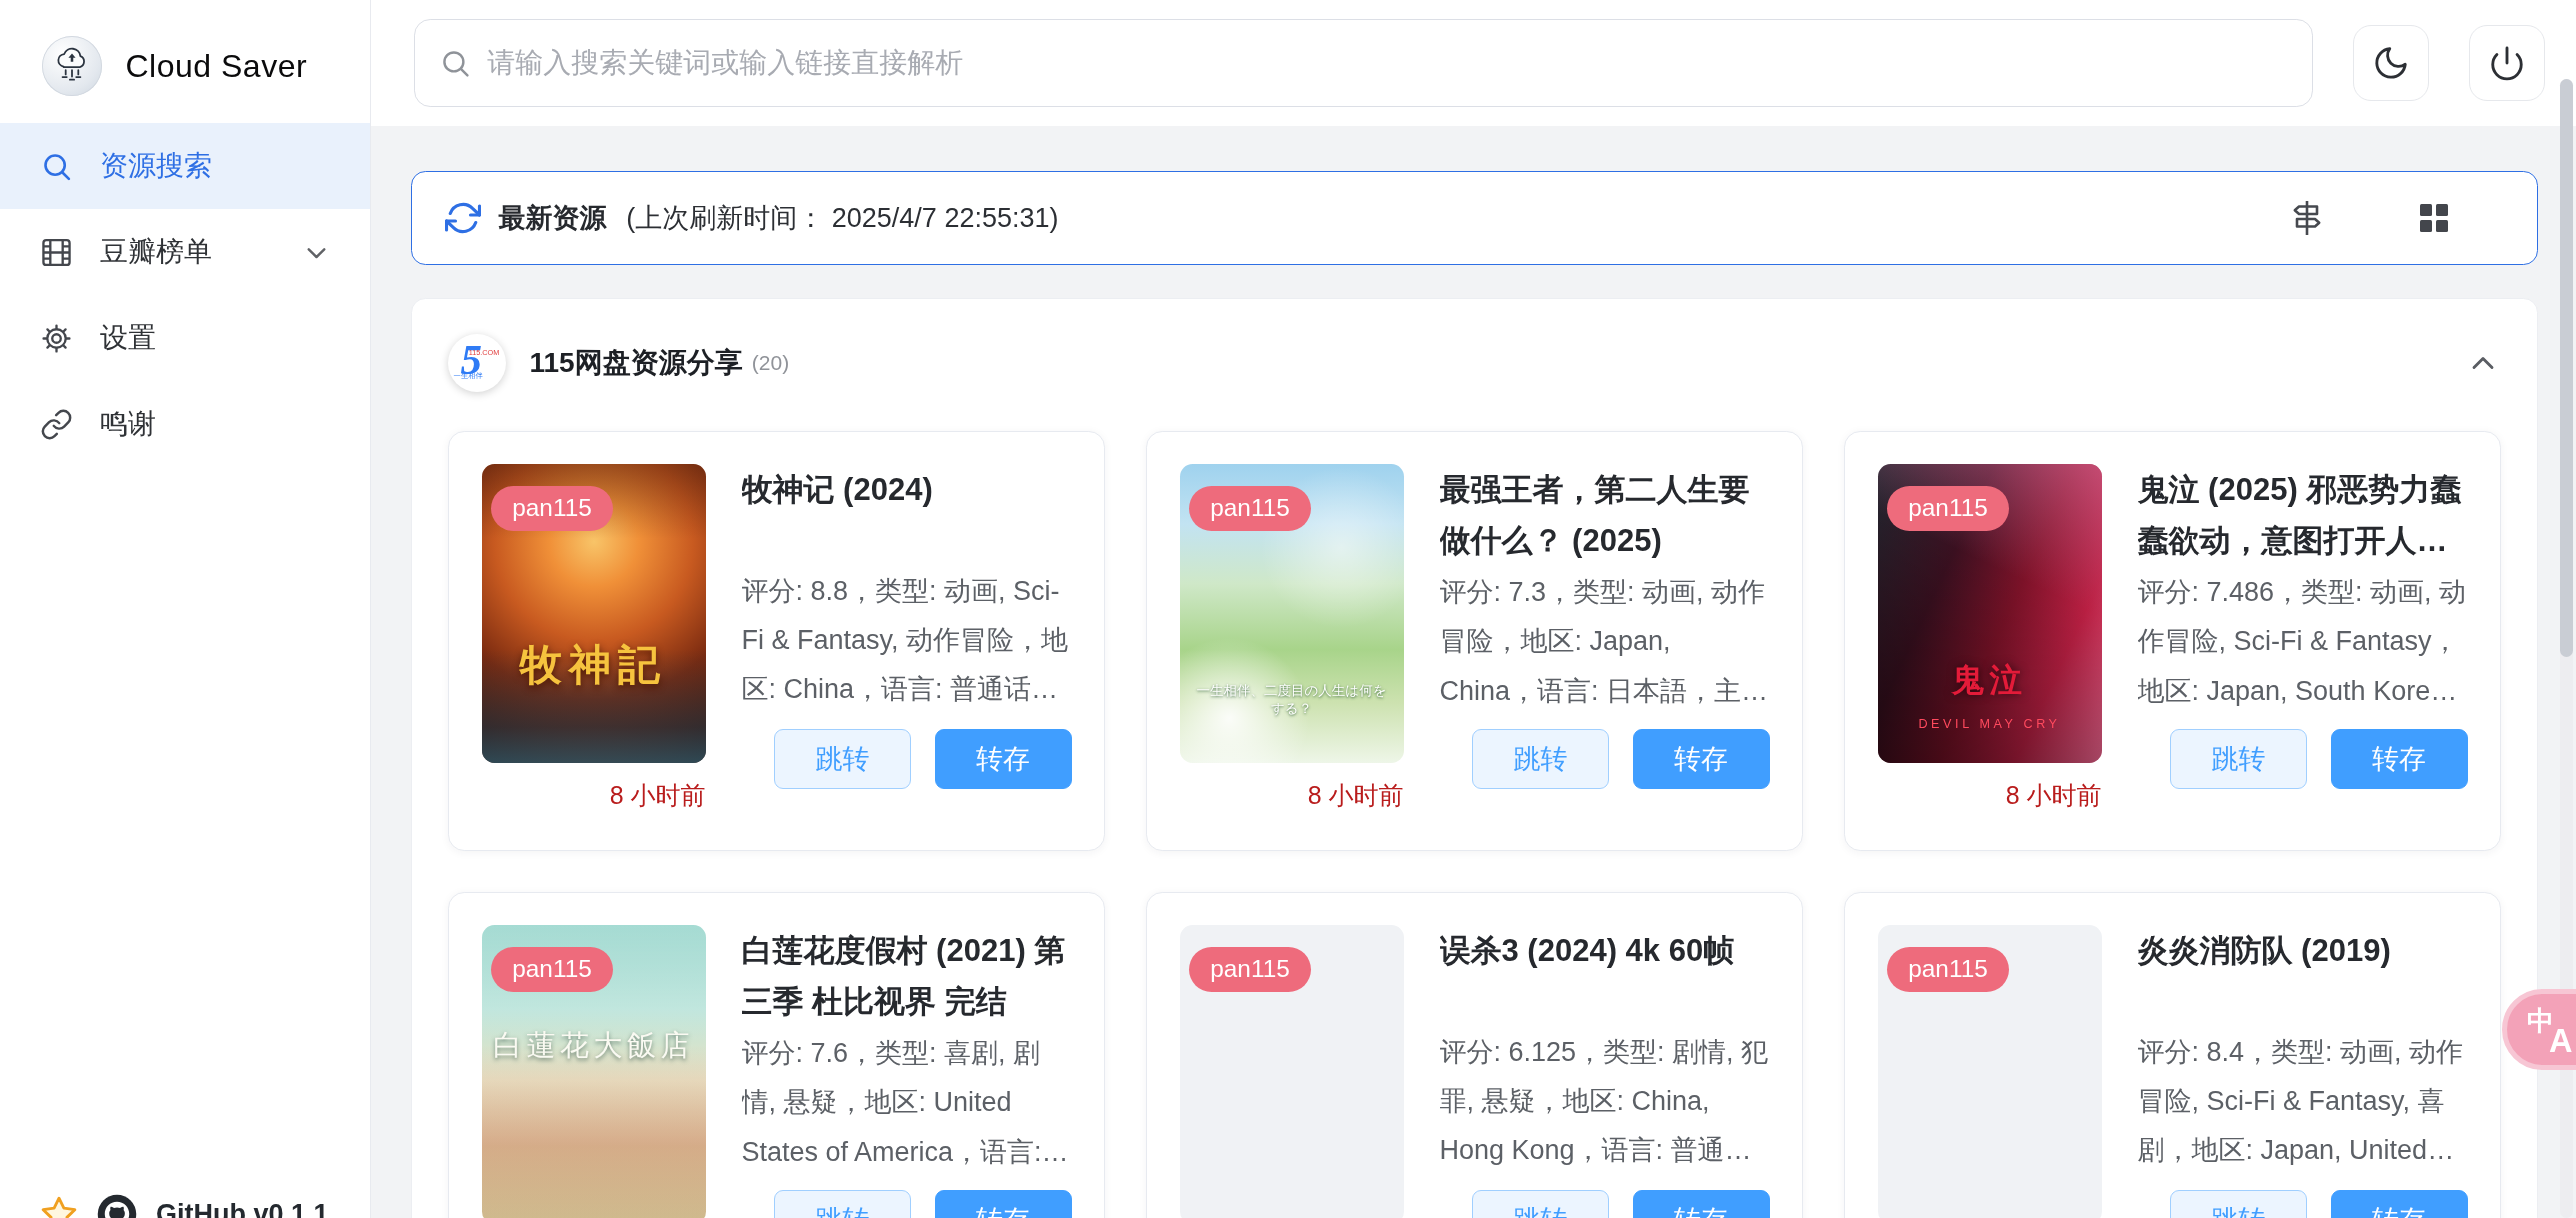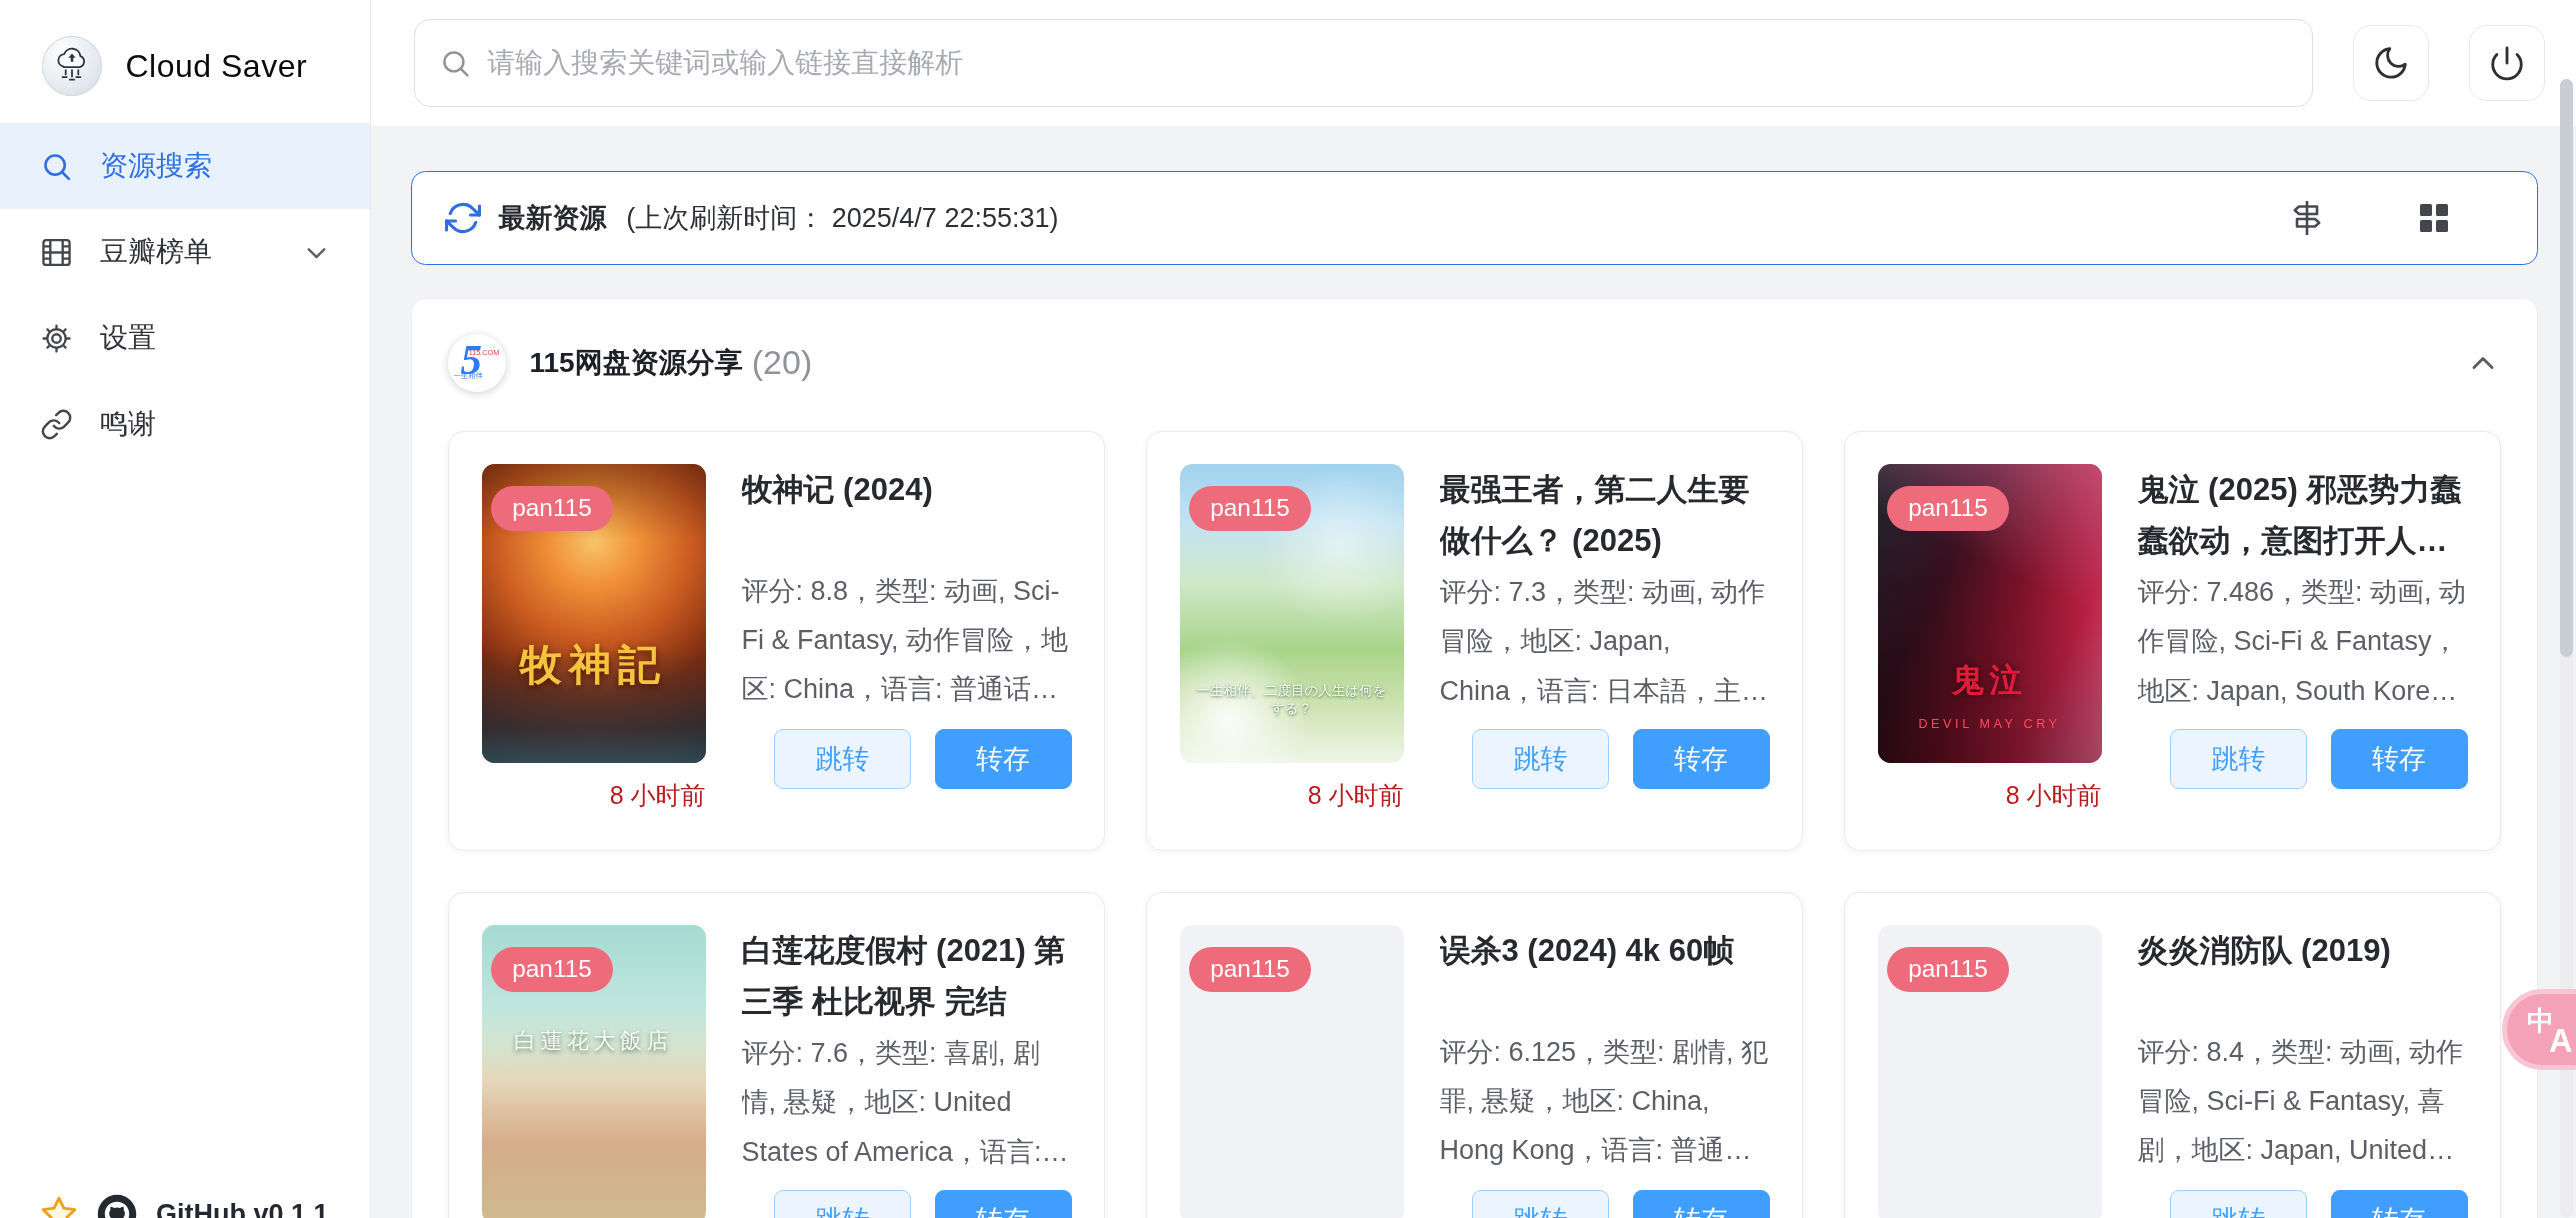--- a/index.html
+++ b/index.html
@@ -47,21 +47,21 @@
   .bar-icons .bic { width:40px; height:40px; cursor:pointer; }
   .bar-icons .bic svg { width:100%; height:100%; }
 
   .section { margin-top:32.5px; background:#fff; border:0.9px solid #eceef2; border-radius:14.4px; padding:16.2px 0 36px; height:1083px; }
   .section-header { display:flex; align-items:center; gap:23.5px; padding:0 36px; height:96px; }
   .src-logo { width:58px; height:58px; border-radius:50%; background:#fff; box-shadow:0 1.8px 9px rgba(0,0,0,.18); position:relative; flex:none; overflow:hidden; }
   .src-logo .five { position:absolute; left:12.6px; top:1.8px; font-size:43px; font-weight:700; font-style:italic; color:#2f7bf5; font-family:"Liberation Serif",serif; }
   .src-logo .micro-top { position:absolute; right:4.5px; top:14.4px; font-size:8.1px; color:#e03c3c; transform:scale(.9); }
   .src-logo .micro-bottom { position:absolute; left:3.6px; bottom:10.8px; font-size:8.1px; color:#2f7bf5; transform:scale(.9); }
   .src-title { font-size:28px; font-weight:700; color:#1d2025; }
-  .src-count { font-size:34px; color:#909399; margin-left:-14.4px; }
+  .src-count { font-size:21px; color:#909399; margin-left:-14.4px; }
   .collapse-ic { margin-left:auto; width:36px; height:36px; color:#5a5d63; cursor:pointer; }
   .collapse-ic svg { width:100%; height:100%; }
 
   .grid { margin-top:20px; display:grid; grid-template-columns:repeat(3,1fr); gap:41px; padding:0 36px; }
   .card { height:420px; background:#fff; border:0.9px solid #e7eaf0; border-radius:16.2px; box-shadow:0 1.8px 9px rgba(31,45,61,.05); padding:32.5px; display:flex; gap:36px; }
   .card-left { width:224px; flex:none; }
   .poster { width:224px; height:299px; border-radius:12.6px; position:relative; overflow:hidden; cursor:pointer; background:#f0f2f5; }
   .poster::before { z-index:1; }
   .badge { position:absolute; z-index:3; top:21.7px; left:9px; background:#ee6b7c; color:#fff; font-size:24.4px; line-height:1; padding:10px 21.7px 10.8px; border-radius:902px; }
   .time { margin-top:16.2px; text-align:right; font-size:25px; color:#b91c1c; }
@@ -86,21 +86,21 @@
   .poster--dmc::before { content:""; position:absolute; inset:0;
     background:linear-gradient(205deg, rgba(242,120,170,.55) 0%, rgba(0,0,0,0) 38%, rgba(0,0,0,.5) 100%); }
   .poster--beach { background:linear-gradient(180deg, #8fd2c8 0%, #bde5dc 28%, #e9e3c2 52%, #dcc694 74%, #ead9ae 100%); }
   .poster--beach::before { content:""; position:absolute; inset:0;
     background:linear-gradient(180deg, rgba(255,255,255,.2) 0%, rgba(0,0,0,0) 40%, rgba(190,70,95,.2) 72%, rgba(125,95,45,.25) 100%); }
   .poster-text, .poster-subtext { position:absolute; z-index:2; left:0; right:0; text-align:center; pointer-events:none; }
   .poster--fire .poster-text { bottom:70px; font-family:"Liberation Serif",serif; font-size:42px; font-weight:700; color:#f6c33e; letter-spacing:7.2px; text-shadow:0 2.7px 7.2px rgba(70,20,0,.9); }
   .poster--anime .poster-text { bottom:45px; font-size:13.5px; color:#fff; text-shadow:0 0.9px 2.7px rgba(30,80,40,.9); padding:0 16.2px; }
   .poster--dmc .poster-text { bottom:60px; font-size:32.5px; font-weight:700; color:#e31b39; letter-spacing:5.4px; text-shadow:0 0 9px rgba(0,0,0,.6); }
   .poster--dmc .poster-subtext { bottom:32.5px; font-size:12.6px; color:#ff4a5e; letter-spacing:3.6px; }
-  .poster--beach .poster-text { top:101px; font-family:"Liberation Serif",serif; font-size:22px; color:#fafaf2; letter-spacing:4.5px; text-shadow:0 1.8px 4.5px rgba(50,80,70,.7); }
+  .poster--beach .poster-text { top:101px; font-family:"Liberation Serif",serif; font-size:29px; color:#fafaf2; letter-spacing:4.5px; text-shadow:0 1.8px 4.5px rgba(50,80,70,.7); }
 
   
   .scroll-track { position:absolute; right:2.7px; top:79px; width:13.5px; height:1139px; background:#ededf0; border-radius:7.2px; z-index:8; }
   .scroll-thumb { width:13.5px; height:578px; border-radius:7.2px; background:#c9cdd4; }
   .float-translate { position:absolute; right:-49px; top:989px; width:123px; height:81px; border-radius:41px; background:#f3a2b8; border:5.4px solid #f7c6d4; z-index:9; cursor:pointer; color:#fff; }
   .float-translate .cn { position:absolute; left:20px; top:9px; font-size:27px; font-weight:600; }
   .float-translate .en { position:absolute; left:42px; top:29px; font-size:32.5px; font-weight:700; }
 </style>
 </head>
 <body>

